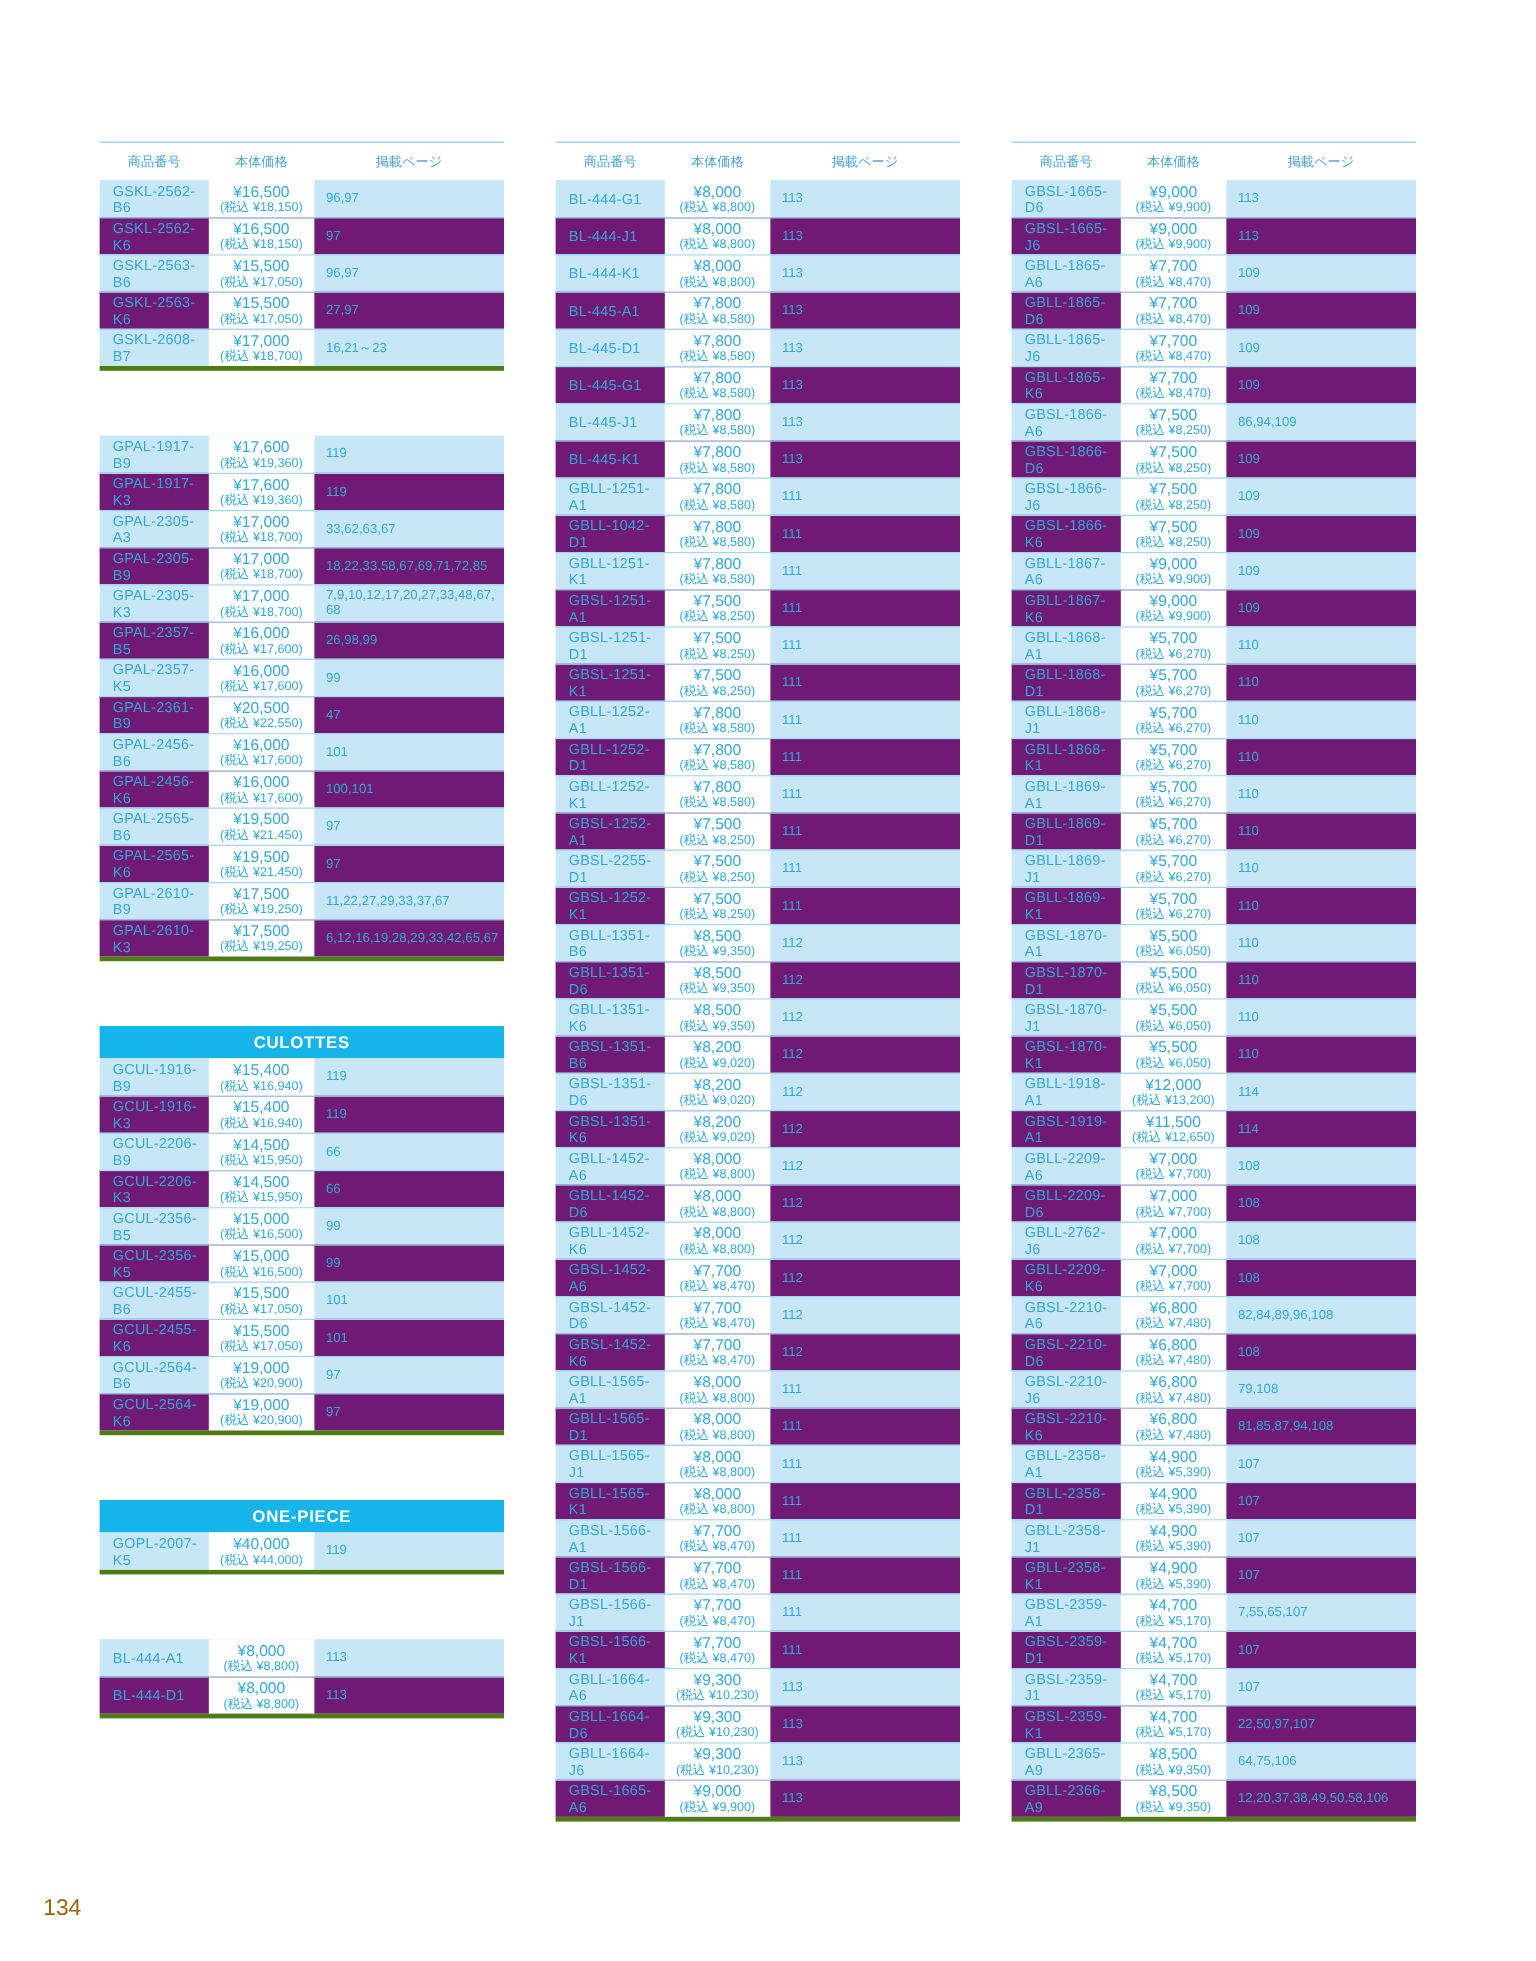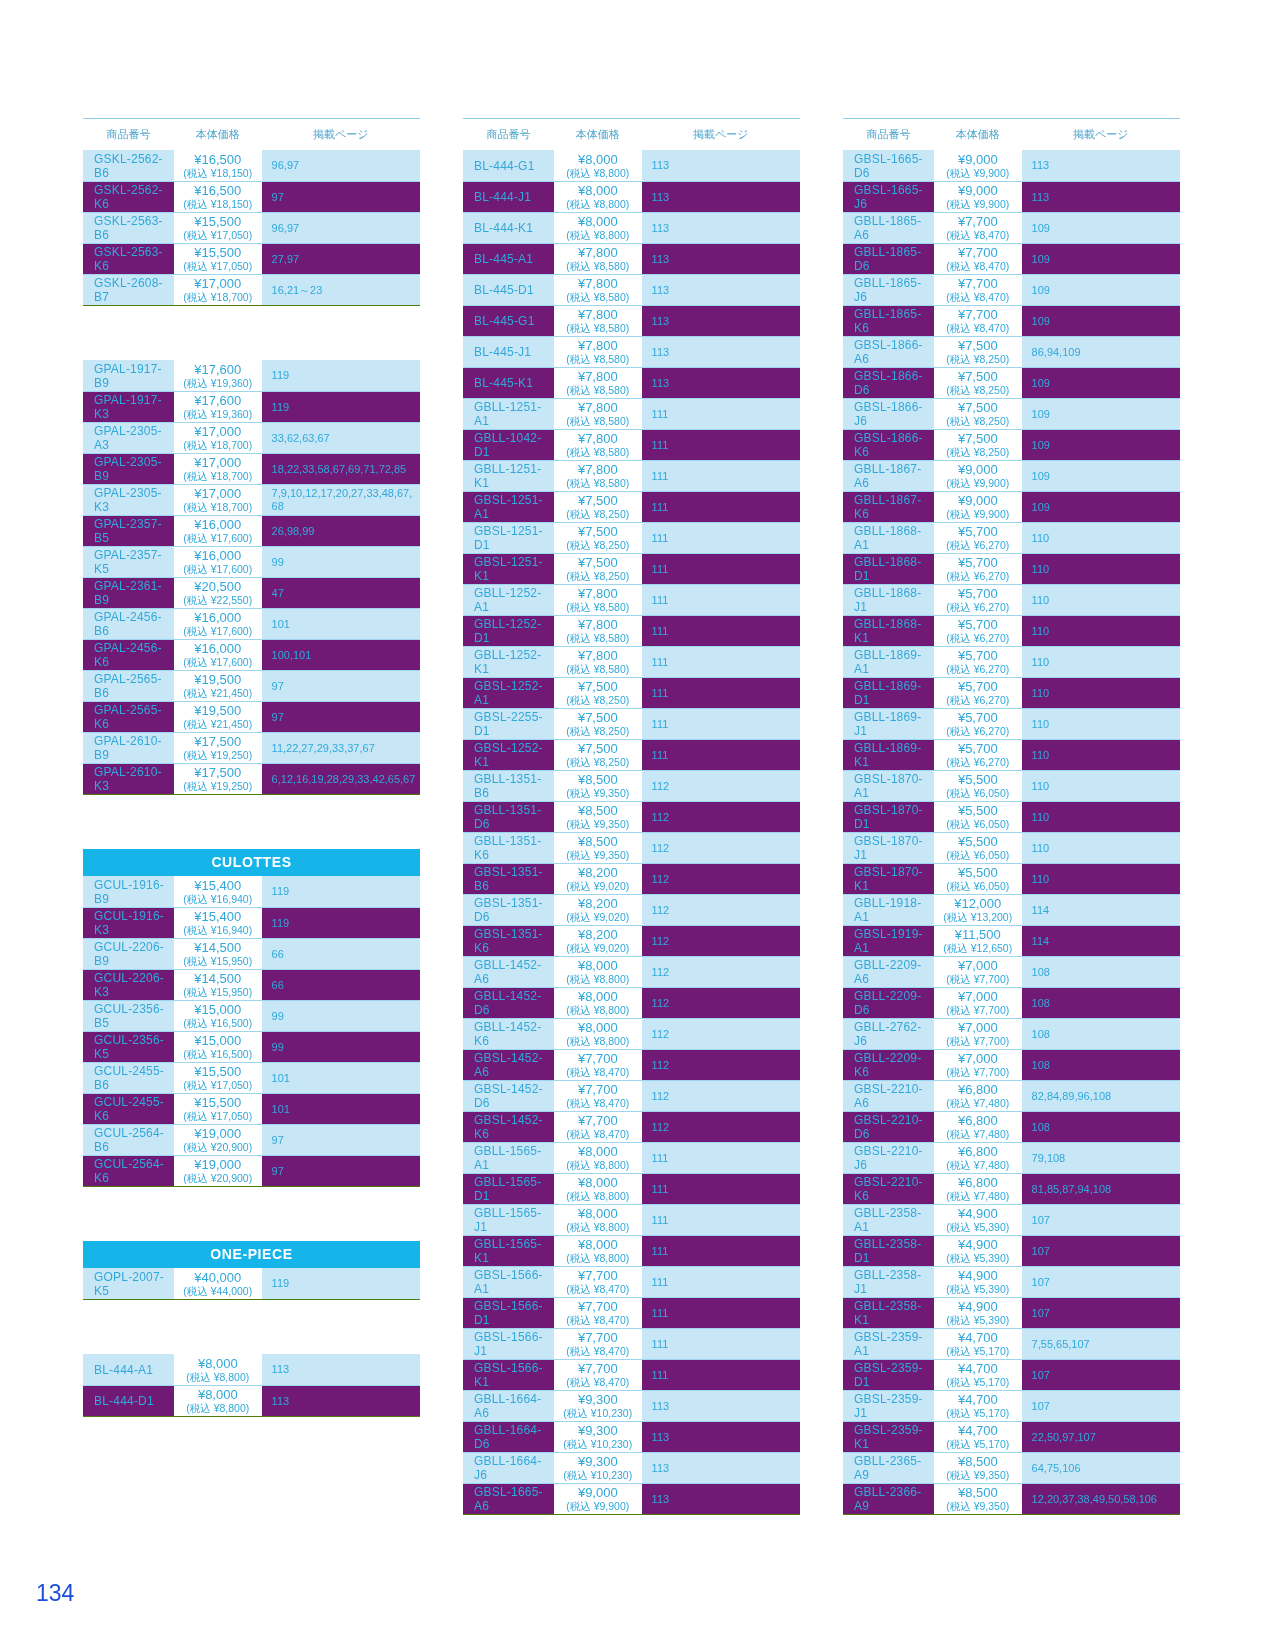--- a/index.html
+++ b/index.html
@@ -28,21 +28,21 @@
 
   .block.gap { margin-top:54px; }
 
   .section-title {
     background:#15b4e9; color:#ffffff;
     height:27px; line-height:27px;
     text-align:center; font-size:14px; font-weight:bold;
     letter-spacing:0.6px;
   }
 
-  .tbl { border-bottom:1px solid #4d7c0f; }
+  .tbl { border-bottom:4px solid #4d7c0f; }
   .row { display:flex; min-height:31px; }
   .row + .row { border-top:1px solid #9ed6ef; }
   .row.dark  { background:#c8e7f6; }
   .row.light { background:#701a75; }
 
   .cell { color:#31a8da; }
   .cell.code {
     width:27%; display:flex; align-items:center;
     padding-left:11px; font-size:12px; letter-spacing:0.2px;
   }
@@ -55,21 +55,21 @@
   .price-tax  { font-size:10.5px; line-height:12px; }
   .cell.pages {
     flex:1; display:flex; align-items:center;
     padding:2px 2px 2px 10px;
     font-size:11px; line-height:13px;
     overflow-wrap:anywhere;
   }
 
   .page-num {
     position:absolute; left:36px; top:1580px;
-    font-size:23px; color:#1d4ed8;
+    font-size:19px; color:#a16207;
   }
 </style>
 </head>
 <body>
 
 <div>
   <div class="columns">
       <div class="column">
         <div class="header-row">
           <div class="hcell product">商品番号</div>

